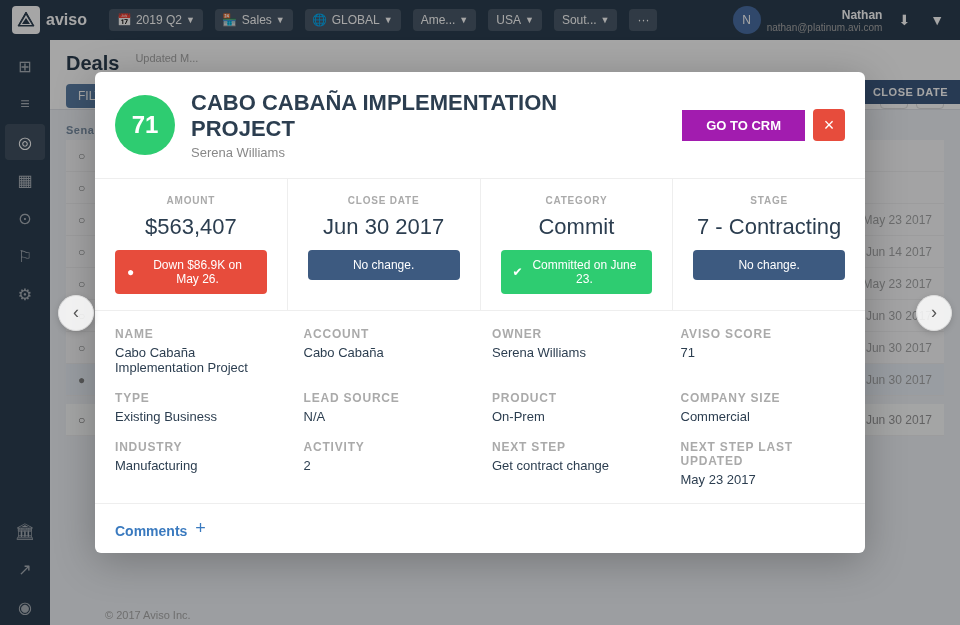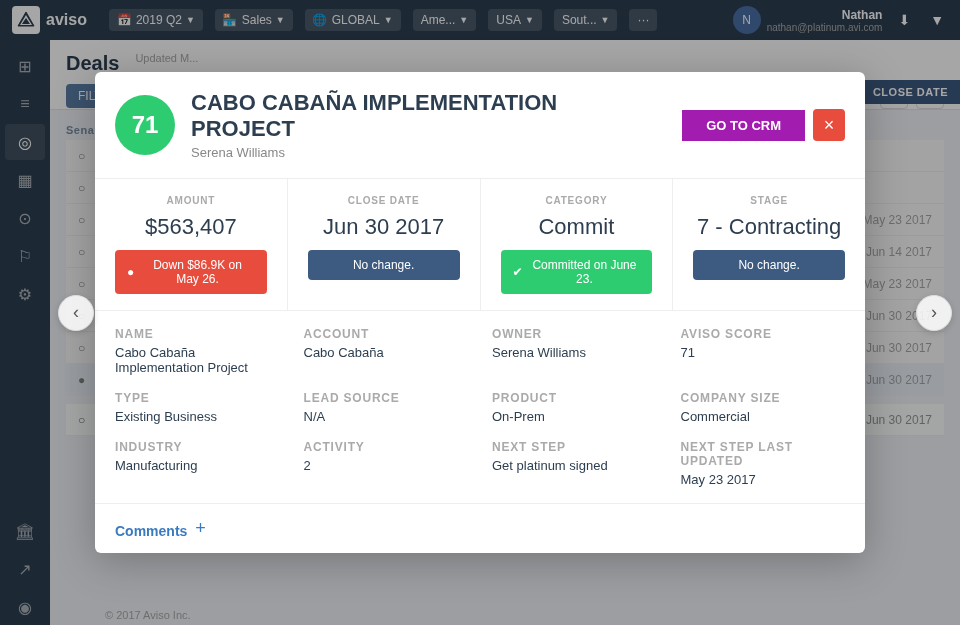--- a/index.html
+++ b/index.html
@@ -476,21 +476,21 @@
       <div class="detail-field">
         <div class="detail-label">INDUSTRY</div>
         <div class="detail-value">Manufacturing</div>
       </div>
       <div class="detail-field">
         <div class="detail-label">ACTIVITY</div>
         <div class="detail-value">2</div>
       </div>
       <div class="detail-field">
         <div class="detail-label">NEXT STEP</div>
-        <div class="detail-value">Get platinum signed</div>
+        <div class="detail-value">Get contract change</div>
       </div>
       <div class="detail-field">
         <div class="detail-label">NEXT STEP LAST UPDATED</div>
         <div class="detail-value">May 23 2017</div>
       </div>
     </div>
 
     <div class="modal-comments">
       <span class="comments-label">Comments</span>
       <button class="btn-add-comment">+</button>

